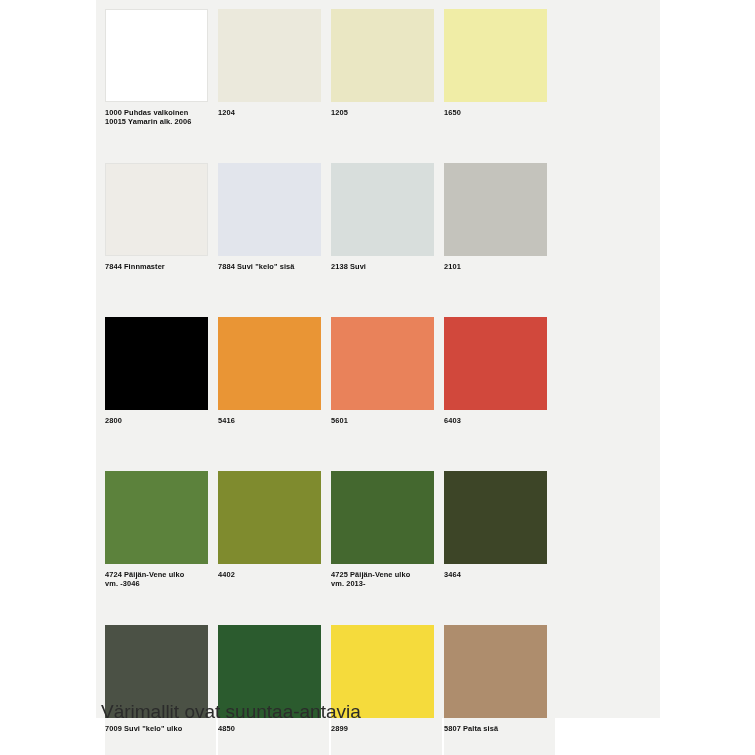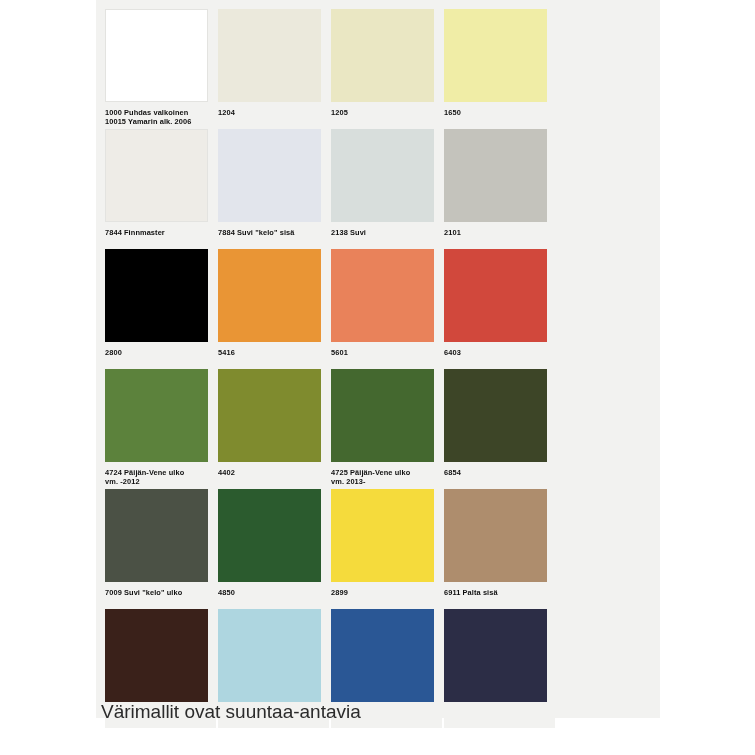--- a/index.html
+++ b/index.html
@@ -40,21 +40,21 @@
     left: 9px;
     top: 9px;
     width: 548px;
     display: flex;
     flex-wrap: wrap;
     align-content: flex-start;
   }
 
   .cell {
     width: 111px;
-    height: 119px;
+    height: 153px;
     margin: 0 2px 1px 0;
     box-sizing: border-box;
     display: flex;
     flex-direction: column;
     background: #f2f2f0;
   }
 
   .chip {
     width: 103px;
     height: 93px;
@@ -142,50 +142,50 @@
           <div class="chip" style="background: rgb(233, 130, 90);"></div>
           <div class="caption">5601</div>
         </div>
         <div class="cell">
           <div class="chip" style="background: rgb(209, 72, 60);"></div>
           <div class="caption">6403</div>
         </div>
         <div class="cell">
           <div class="chip" style="background: rgb(92, 130, 60);"></div>
           <div class="caption">4724 Päijän-Vene ulko
-vm. -2012</div>
+vm. -3046</div>
         </div>
         <div class="cell">
           <div class="chip" style="background: rgb(127, 139, 46);"></div>
           <div class="caption">4402</div>
         </div>
         <div class="cell">
           <div class="chip" style="background: rgb(68, 104, 47);"></div>
           <div class="caption">4725 Päijän-Vene ulko
 vm. 2013-</div>
         </div>
         <div class="cell">
           <div class="chip" style="background: rgb(61, 69, 39);"></div>
-          <div class="caption">6854</div>
+          <div class="caption">3464</div>
         </div>
         <div class="cell">
           <div class="chip" style="background: rgb(75, 81, 69);"></div>
           <div class="caption">7009 Suvi "kelo" ulko</div>
         </div>
         <div class="cell">
           <div class="chip" style="background: rgb(43, 91, 46);"></div>
           <div class="caption">4850</div>
         </div>
         <div class="cell">
           <div class="chip" style="background: rgb(245, 219, 60);"></div>
           <div class="caption">2899</div>
         </div>
         <div class="cell">
           <div class="chip" style="background: rgb(174, 141, 109);"></div>
-          <div class="caption">6911 Palta sisä</div>
+          <div class="caption">5807 Palta sisä</div>
         </div>
         <div class="cell">
           <div class="chip" style="background: rgb(58, 33, 26);"></div>
         </div>
         <div class="cell">
           <div class="chip" style="background: rgb(174, 214, 224);"></div>
         </div>
         <div class="cell">
           <div class="chip" style="background: rgb(42, 87, 149);"></div>
         </div>

